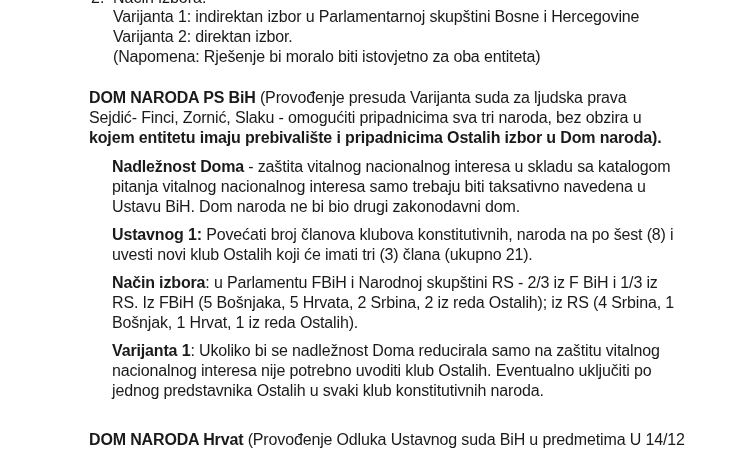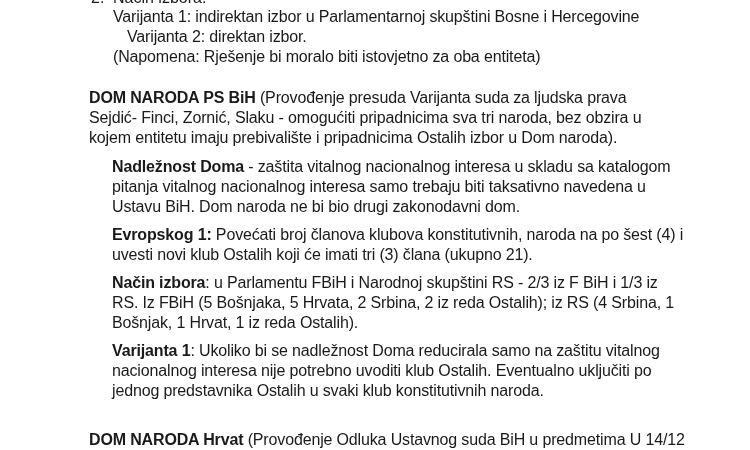--- a/index.html
+++ b/index.html
@@ -38,39 +38,39 @@
   </style>
 </head>
 <body>
 
 <div class="page">
 
   <div>
     <div class="num-label" style="left:91px; top:-12px;">2.</div>
     <div class="num-label" style="left:113px; top:-12px;">Način izbora:</div>
     <div class="line" style="left:113px; top:7px;">Varijanta 1: indirektan izbor u Parlamentarnoj skupštini Bosne i Hercegovine</div>
-    <div class="line" style="left:127px; top:27px;">Varijanta 2: direktan izbor.</div>
+    <div class="line" style="left:113px; top:27px;">Varijanta 2: direktan izbor.</div>
     <div class="line" style="left:113px; top:47px;">(Napomena: Rješenje bi moralo biti istovjetno za oba entiteta)</div>
   </div>
 
   <div>
     <div class="line" style="left:89px; top:88px;">
       <span class="b">DOM NARODA PS BiH</span><span> (Provođenje presuda Varijanta suda za ljudska prava</span>
     </div>
     <div class="line" style="left:89px; top:108px;">Sejdić- Finci, Zornić, Slaku - omogućiti pripadnicima sva tri naroda, bez obzira u</div>
-    <div class="line" style="left:89px; top:128px;">kojem entitetu imaju prebivalište i pripadnicima Ostalih izbor u Dom naroda).</div>
+    <div class="line" style="left:89px; top:128px;font-weight:bold;">kojem entitetu imaju prebivalište i pripadnicima Ostalih izbor u Dom naroda).</div>
 
     <div class="line" style="left:112px; top:157px;">
       <span class="b">Nadležnost Doma</span><span> - zaštita vitalnog nacionalnog interesa u skladu sa katalogom</span>
     </div>
     <div class="line" style="left:112px; top:177px;">pitanja vitalnog nacionalnog interesa samo trebaju biti taksativno navedena u</div>
     <div class="line" style="left:112px; top:197px;">Ustavu BiH. Dom naroda ne bi bio drugi zakonodavni dom.</div>
 
     <div class="line" style="left:112px; top:225px;">
-      <span class="b">Evropskog 1:</span><span> Povećati broj članova klubova konstitutivnih, naroda na po šest (4) i</span>
+      <span class="b">Ustavnog 1:</span><span> Povećati broj članova klubova konstitutivnih, naroda na po šest (8) i</span>
     </div>
     <div class="line" style="left:112px; top:245px;">uvesti novi klub Ostalih koji će imati tri (3) člana (ukupno 21).</div>
 
     <div class="line" style="left:112px; top:273px;">
       <span class="b">Način izbora</span><span>: u Parlamentu FBiH i Narodnoj skupštini RS - 2/3 iz F BiH i 1/3 iz</span>
     </div>
     <div class="line" style="left:112px; top:293px;">RS. Iz FBiH (5 Bošnjaka, 5 Hrvata, 2 Srbina, 2 iz reda Ostalih); iz RS (4 Srbina, 1</div>
     <div class="line" style="left:112px; top:313px;">Bošnjak, 1 Hrvat, 1 iz reda Ostalih).</div>
 
     <div class="line" style="left:112px; top:341px;">

